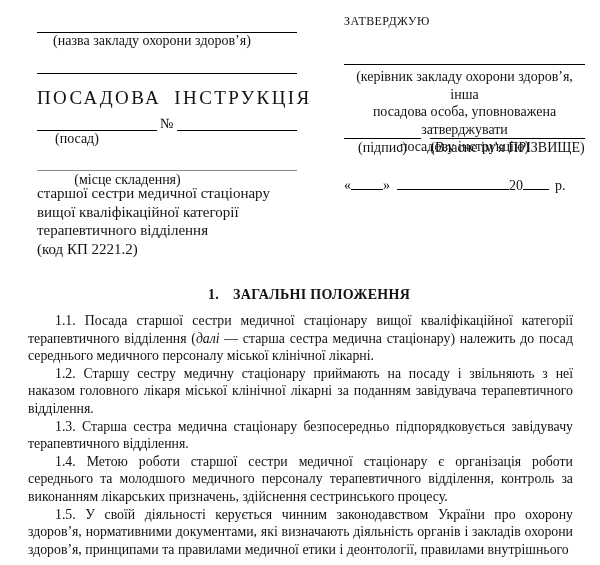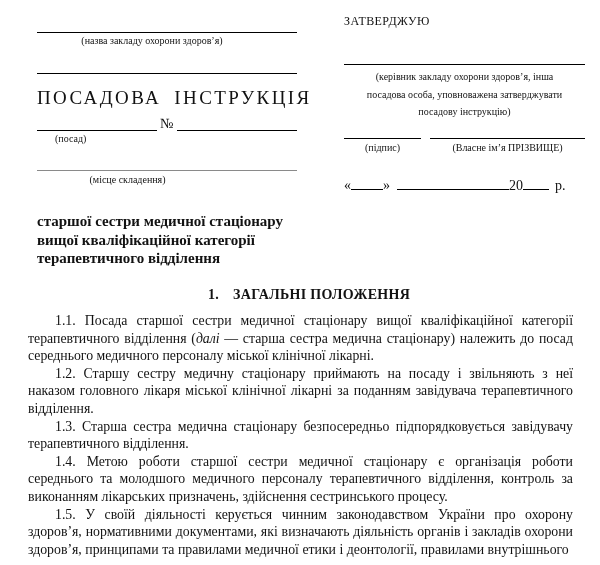--- a/index.html
+++ b/index.html
@@ -8,38 +8,38 @@
     position:relative; width:600px; height:565px; overflow:hidden;
     background:#ffffff; color:#121212;
     font-family:"Liberation Serif","DejaVu Serif",serif;
   }
   .header { position:relative; height:278px; }
   .col-left  { position:absolute; left:37px;  top:0; width:260px; height:278px; }
   .col-right { position:absolute; left:344px; top:0; width:241px; height:278px; }
   .abs { position:absolute; }
   .rule { border-top:1px solid #000; height:0; width:100%; }
   .rule-gray { border-top:1px solid #8a8a8a; }
-  .small { font-size:10px; line-height:12px; }
+  .small { font-size:14px; line-height:12px; }
   .centered { text-align:center; }
 
   
   .l-line1 { top:32px; left:0; }
   .l-label1 { top:35px; left:0; width:230px; }
   .l-line2 { top:73px; left:0; }
   .l-doc-title {
     top:87px; left:0; width:260px; white-space:nowrap;
     font-weight:normal; font-size:19px; letter-spacing:2.4px; word-spacing:6px;
   }
   .l-num-row { top:114px; left:0; width:260px; height:17px; display:flex; align-items:flex-end; }
   .l-num-row .seg { flex:1; border-bottom:1px solid #000; height:2px; }
   .l-num-row .num { font-size:14px; line-height:15px; padding:0 3px; }
   .l-date { top:133px; left:18px; }
   .l-line3 { top:170px; left:0; }
   .l-place { top:174px; left:0; width:181px; }
-  .l-position { top:212px; left:0; width:262px; font-weight:bold; font-size:15px; line-height:18.5px; }
+  .l-position { top:184px; left:0; width:262px; font-weight:normal; font-size:15px; line-height:18.5px; }
 
   
   .r-approve { top:14px; left:0; font-size:12px; letter-spacing:0.4px; }
   .r-line1 { top:64px; left:0; }
   .r-notes { top:68px; left:0; width:241px; line-height:17.5px; }
   .r-sig-row { top:124px; left:0; width:241px; height:15px; display:flex; align-items:flex-end; }
   .r-sig-row .seg1 { width:77px; border-bottom:1px solid #000; height:2px; }
   .r-sig-row .gap  { width:9px; }
   .r-sig-row .seg2 { flex:1; border-bottom:1px solid #000; height:2px; }
   .r-sig-labels { top:142px; left:0; width:241px; display:flex; }
@@ -87,20 +87,21 @@
       </div>
       <div class="abs small l-date">(посад)</div>
 
       <div class="abs rule rule-gray l-line3"></div>
       <div class="abs small centered l-place">(місце складення)</div>
 
       <div class="abs l-position">
         <div>старшої сестри медичної стаціонару</div>
         <div>вищої кваліфікаційної категорії</div>
         <div>терапевтичного відділення</div>
+        <div>(код КП 2221.2)</div>
       </div>
     </div>
 
     <div class="col-right">
       <div class="abs r-approve">ЗАТВЕРДЖУЮ</div>
 
       <div class="abs rule r-line1"></div>
       <div class="abs small centered r-notes">
         <div>(керівник закладу охорони здоров’я, інша</div>
         <div>посадова особа, уповноважена затверджувати</div>

